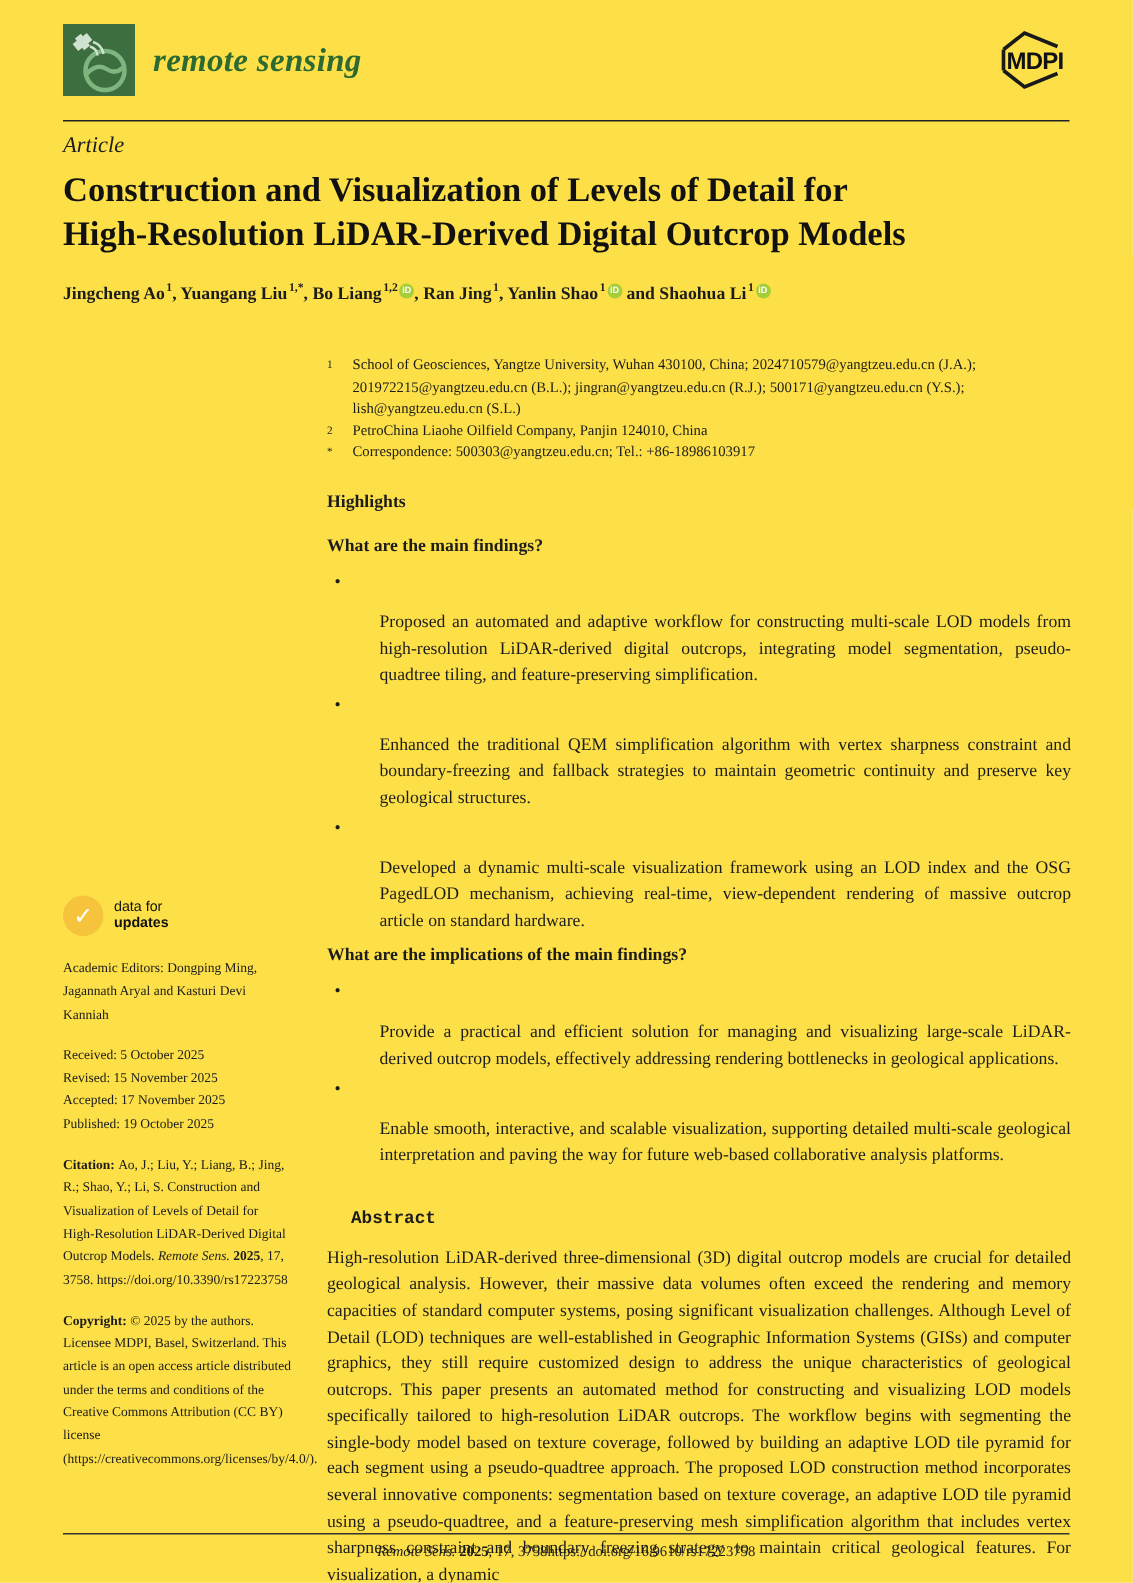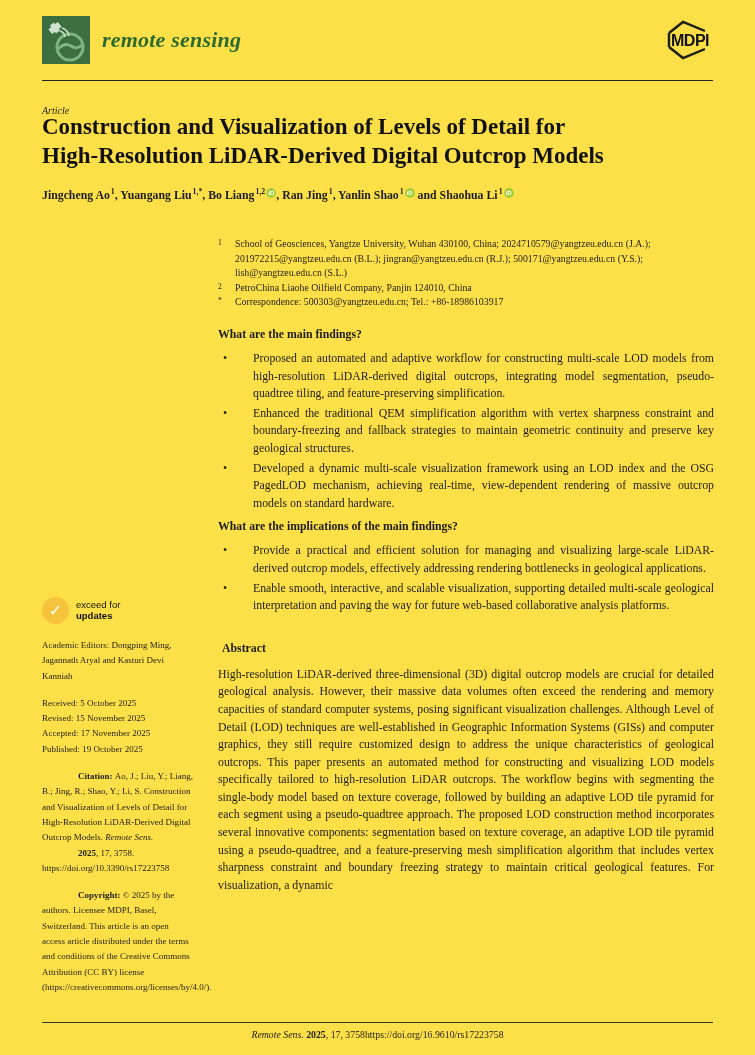--- a/index.html
+++ b/index.html
@@ -11,21 +11,21 @@
   .page { position:relative; width:755px; height:1055px; background:#fde047; overflow:hidden; }
 
   
   .header-logo-block { position:absolute; top:16px; left:42px; display:flex; align-items:center; gap:12px; }
   .journal-logo { width:48px; height:48px; display:block; }
   .journal-name { font-size:22px; font-style:italic; font-weight:bold; color:var(--journal_green); letter-spacing:.2px; }
   .mdpi-logo { position:absolute; top:19px; right:40px; width:50px; height:42px; }
   .header-rule { position:absolute; top:80px; left:42px; width:671px; height:1.4px; background:#222; }
 
   
-  .article-type { position:absolute; top:105px; left:42px; font-size:10px; font-style:italic; }
+  .article-type { position:absolute; top:89px; left:42px; font-size:15px; font-style:italic; }
   .title { position:absolute; top:112px; left:42px; width:680px; font-size:23px; font-weight:bold; line-height:29px; color:#111; }
   .authors { position:absolute; top:187px; left:42px; width:671px; font-size:11.8px; font-weight:bold; }
   .asup { font-size:7.8px; margin-left:1px; }
   .orcid { display:inline-block; width:10px; height:10px; border-radius:50%;
            background:var(--orcid_green); color:#fff; font-family:"Liberation Sans",sans-serif;
            font-size:6px; font-weight:bold; line-height:10px; text-align:center;
            position:relative; top:-4px; margin-left:1px; }
 
   
   .affiliations { position:absolute; top:237px; left:218px; width:496px; font-size:9.8px; line-height:14.6px; }
@@ -33,34 +33,34 @@
   .aff-marker { flex:none; width:17px; font-size:7.5px; position:relative; top:-1px; }
   .aff-text { flex:1; }
 
   
   .main-flow { position:absolute; top:327px; left:218px; width:496px; font-size:11.8px; line-height:17.6px; }
   .section-heading { font-weight:bold; line-height:14px; margin:0 0 15px 0; }
   .sub-heading { font-weight:bold; line-height:14px; margin:0 0 9px 0; }
   .sub-heading.later { margin-top:7px; }
   .bullet-item { display:flex; margin-bottom:2px; }
   .bullet-marker { flex:none; width:30px; padding-left:5px; }
-  .bullet-text { flex:1; text-align:justify; }
-  .abstract-heading { font-weight:bold; line-height:14px; margin:26px 0 0 4px; }
+  .bullet-text { flex:1; text-align:justify;margin-top:27px; }
+  .abstract-heading { font-weight:bold; line-height:14px; margin:26px 0 0 16px;font-family:Liberation Mono, monospace; }
   .abstract-text { margin-top:11px; text-align:justify; }
 
   
   .sidebar { position:absolute; top:597px; left:42px; width:152px; font-size:9px; line-height:15.3px; }
   .badge { display:flex; align-items:center; gap:7px; margin-bottom:14px; cursor:pointer; }
   .badge-circle { width:27px; height:27px; border-radius:50%; background:var(--badge_yellow);
                   color:#fff; font-family:"DejaVu Sans",sans-serif; font-size:16px; font-weight:bold;
                   display:flex; align-items:center; justify-content:center; }
   .badge-text { font-family:"Liberation Sans",sans-serif; font-size:9.5px; line-height:10.5px; color:#111; }
   .badge-line2 { font-weight:bold;margin-top:13px; }
   .sb-block { margin-bottom:12px; }
-  .sb-bold { font-weight:bold;margin-left:36px; }
+  .sb-bold { font-weight:bold; }
   .sb-italic { font-style:italic; }
 
   
   .footer-rule { position:absolute; top:1022px; left:42px; width:671px; height:1px; background:#333; }
   .footer { position:absolute; top:1029px; left:42px; width:671px; display:flex; justify-content:center; font-size:9.8px; }
   .f-italic { font-style:italic; }
   .f-bold { font-weight:bold; }
 </style>
 </head>
 <body>
@@ -110,34 +110,35 @@
       <span class="aff-marker">2</span>
       <span class="aff-text">PetroChina Liaohe Oilfield Company, Panjin 124010, China</span>
     </div>
     <div class="aff-row">
       <span class="aff-marker">*</span>
       <span class="aff-text">Correspondence: 500303@yangtzeu.edu.cn; Tel.: +86-18986103917</span>
     </div>
   </div>
 
   <div class="main-flow">
+    <div class="section-heading">Highlights</div>
 
     <div class="sub-heading">What are the main findings?</div>
 
     <div class="bullet-item">
       <span class="bullet-marker">•</span>
       <span class="bullet-text">Proposed an automated and adaptive workflow for constructing multi-scale LOD models from high-resolution LiDAR-derived digital outcrops, integrating model segmentation, pseudo-quadtree tiling, and feature-preserving simplification.</span>
     </div>
     <div class="bullet-item">
       <span class="bullet-marker">•</span>
       <span class="bullet-text">Enhanced the traditional QEM simplification algorithm with vertex sharpness constraint and boundary-freezing and fallback strategies to maintain geometric continuity and preserve key geological structures.</span>
     </div>
     <div class="bullet-item">
       <span class="bullet-marker">•</span>
-      <span class="bullet-text">Developed a dynamic multi-scale visualization framework using an LOD index and the OSG PagedLOD mechanism, achieving real-time, view-dependent rendering of massive outcrop models on standard hardware.</span>
+      <span class="bullet-text">Developed a dynamic multi-scale visualization framework using an LOD index and the OSG PagedLOD mechanism, achieving real-time, view-dependent rendering of massive outcrop article on standard hardware.</span>
     </div>
 
     <div class="sub-heading later">What are the implications of the main findings?</div>
 
     <div class="bullet-item">
       <span class="bullet-marker">•</span>
       <span class="bullet-text">Provide a practical and efficient solution for managing and visualizing large-scale LiDAR-derived outcrop models, effectively addressing rendering bottlenecks in geological applications.</span>
     </div>
     <div class="bullet-item">
       <span class="bullet-marker">•</span>
@@ -145,21 +146,21 @@
     </div>
 
     <div class="abstract-heading">Abstract</div>
     <div class="abstract-text">High-resolution LiDAR-derived three-dimensional (3D) digital outcrop models are crucial for detailed geological analysis. However, their massive data volumes often exceed the rendering and memory capacities of standard computer systems, posing significant visualization challenges. Although Level of Detail (LOD) techniques are well-established in Geographic Information Systems (GISs) and computer graphics, they still require customized design to address the unique characteristics of geological outcrops. This paper presents an automated method for constructing and visualizing LOD models specifically tailored to high-resolution LiDAR outcrops. The workflow begins with segmenting the single-body model based on texture coverage, followed by building an adaptive LOD tile pyramid for each segment using a pseudo-quadtree approach. The proposed LOD construction method incorporates several innovative components: segmentation based on texture coverage, an adaptive LOD tile pyramid using a pseudo-quadtree, and a feature-preserving mesh simplification algorithm that includes vertex sharpness constraint and boundary freezing strategy to maintain critical geological features. For visualization, a dynamic</div>
   </div>
 
   <div class="sidebar">
     <div class="badge">
       <span class="badge-circle">✓</span>
       <span class="badge-text">
-        <span>exceed for</span><br>
+        <span>data for</span><br>
         <span class="badge-line2">updates</span>
       </span>
     </div>
 
     <div class="sb-block">Academic Editors: Dongping Ming, Jagannath Aryal and Kasturi Devi Kanniah</div>
 
     <div class="sb-block">
       <div>Received: 5 October 2025</div>
       <div>Revised: 15 November 2025</div>
       <div>Accepted: 17 November 2025</div>

